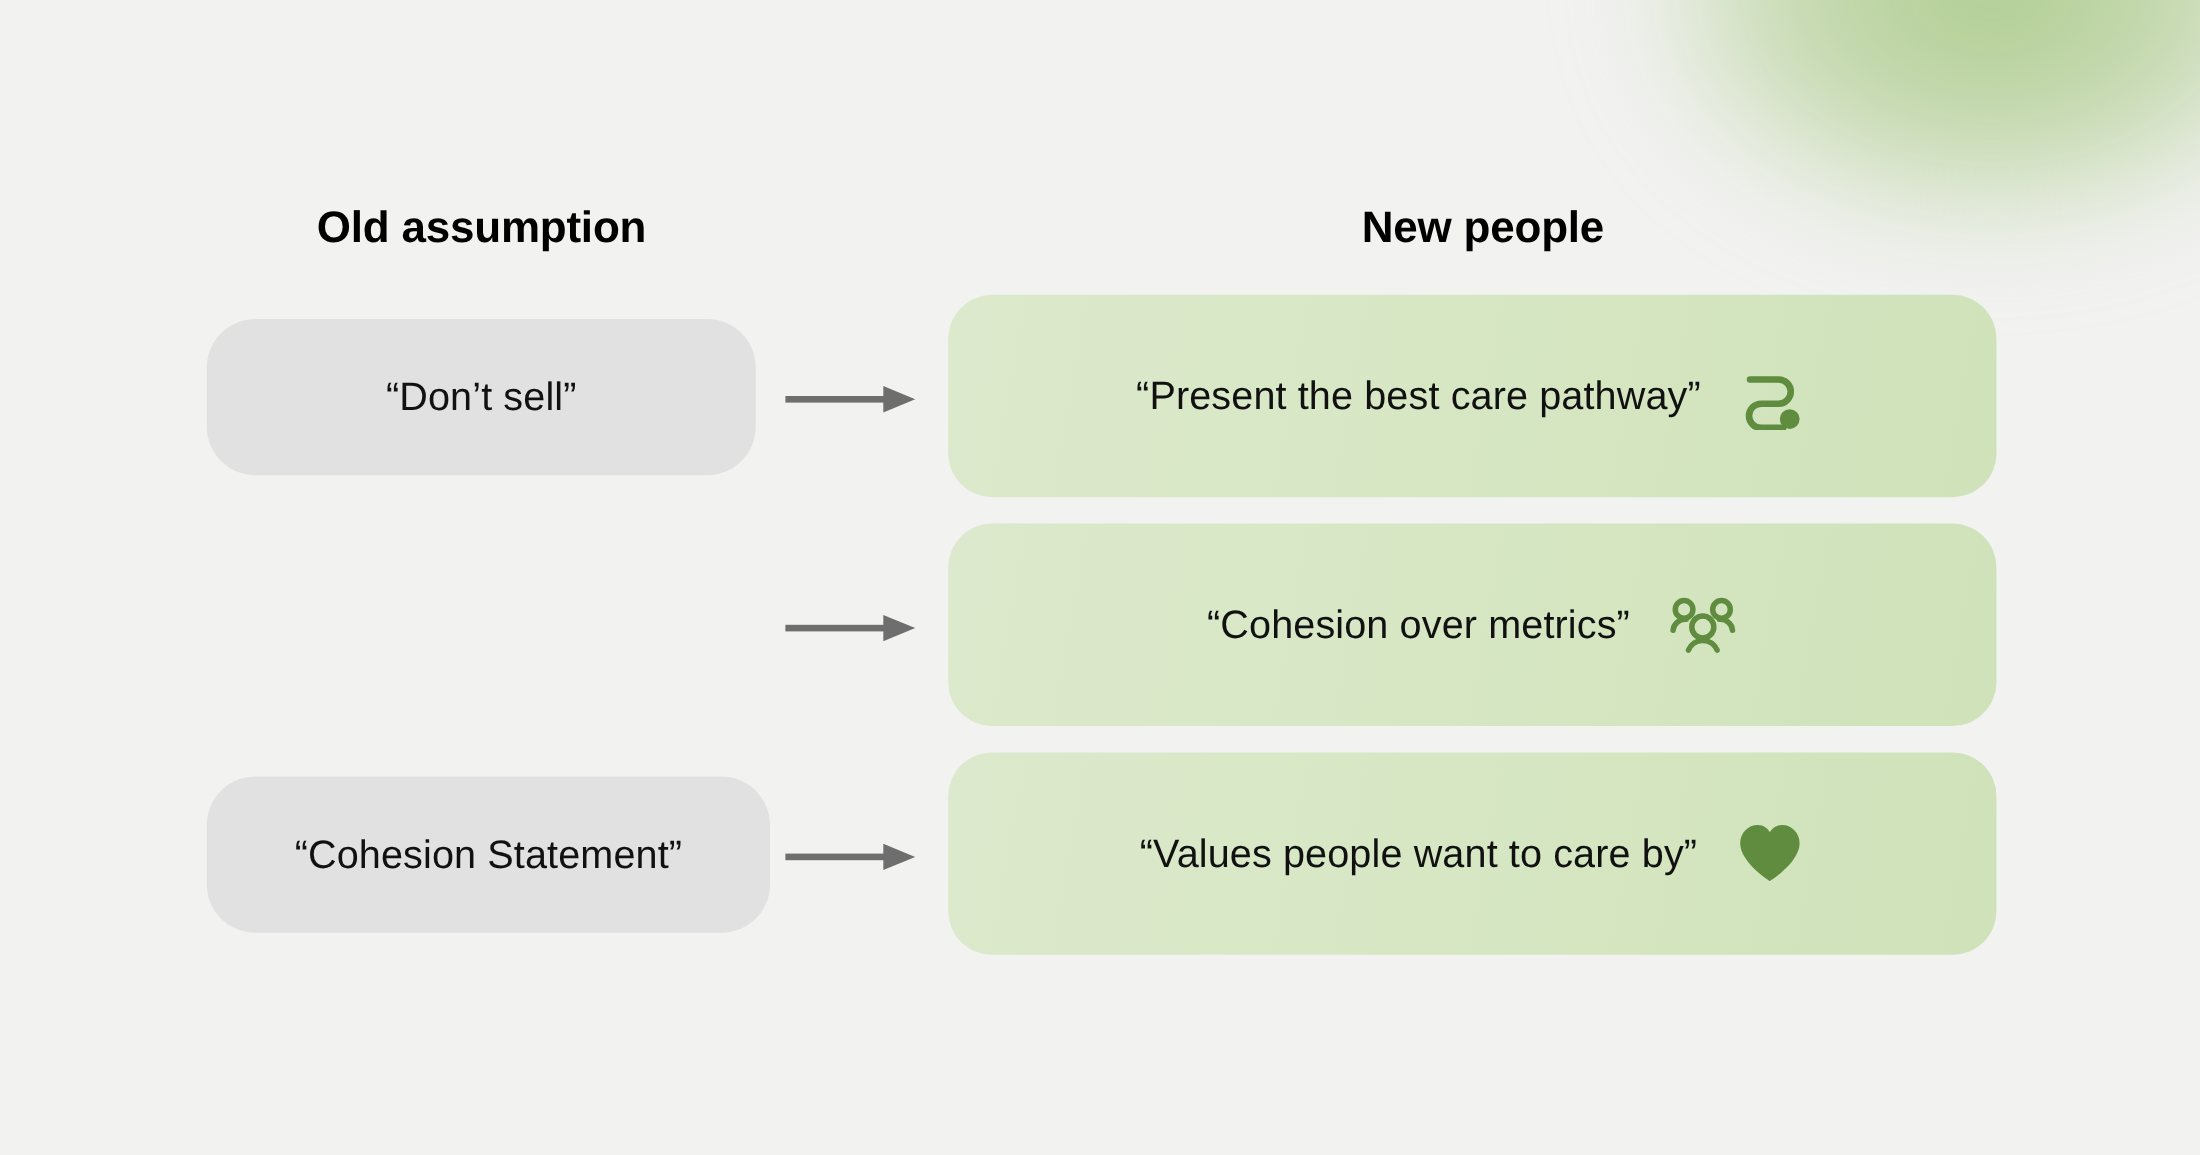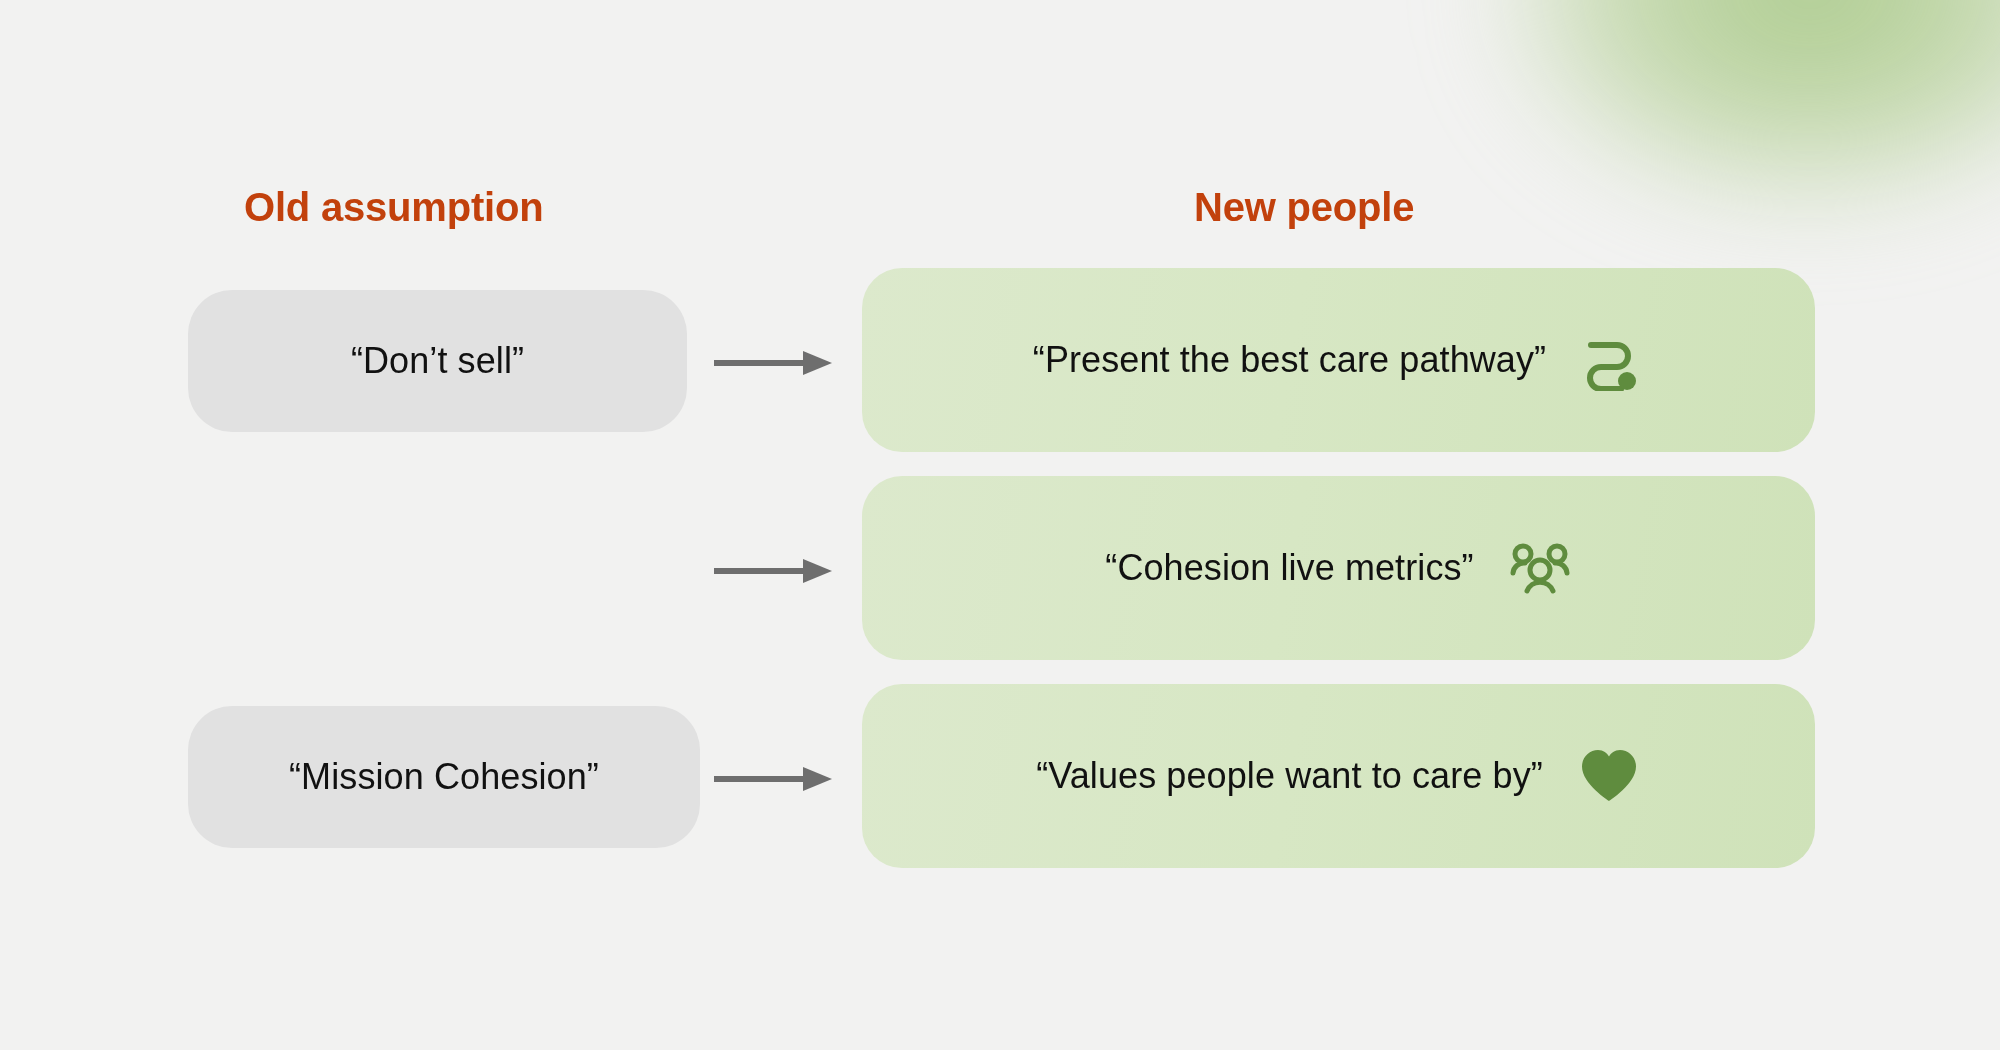--- a/index.html
+++ b/index.html
@@ -36,23 +36,24 @@
   .stage {
     position: absolute;
     inset: 0;
   }
 
   
   .heading {
     position: absolute;
     font-size: 40px;
     font-weight: bold;
-    color: #c2410c;
+    color: #000000;
     letter-spacing: -0.2px;
     white-space: nowrap;
+    margin-left: 44px;
   }
   .heading-left  { left: 244px; top: 185px; }
   .heading-right { left: 1194px; top: 185px; }
 
   
   .row {
     position: absolute;
     left: 0;
     width: 1852px;
     height: 200px;
@@ -180,38 +181,38 @@
 
   <div class="row row-1">
 
 
     <div class="arrow">
       <span class="shaft"></span>
       <span class="head"></span>
     </div>
 
     <div class="pill-new">
-      <span class="pill-text">“Cohesion live metrics”</span>
+      <span class="pill-text">“Cohesion over metrics”</span>
       <span class="icon">
         <svg width="62" height="62" viewBox="0 0 62 62" fill="none">
           <circle cx="31" cy="33" r="10" stroke="#5f8c3e" stroke-width="5" fill="none"></circle>
           <path d="M18 54 a14 14 0 0 1 26 0" stroke="#5f8c3e" stroke-width="5" stroke-linecap="round" fill="none"></path>
           <circle cx="14" cy="17" r="8" stroke="#5f8c3e" stroke-width="5" fill="none"></circle>
           <path d="M4 36 a11 11 0 0 1 12 -10" stroke="#5f8c3e" stroke-width="5" stroke-linecap="round" fill="none"></path>
           <circle cx="48" cy="17" r="8" stroke="#5f8c3e" stroke-width="5" fill="none"></circle>
           <path d="M58 36 a11 11 0 0 0 -12 -10" stroke="#5f8c3e" stroke-width="5" stroke-linecap="round" fill="none"></path>
         </svg>
       </span>
     </div>
   </div>
 
   <div class="row row-2">
 
     <div class="pill-old w2">
-      <span class="pill-text">“Mission Cohesion”</span>
+      <span class="pill-text">“Cohesion Statement”</span>
     </div>
 
     <div class="arrow">
       <span class="shaft"></span>
       <span class="head"></span>
     </div>
 
     <div class="pill-new">
       <span class="pill-text">“Values people want to care by”</span>
       <span class="icon">

